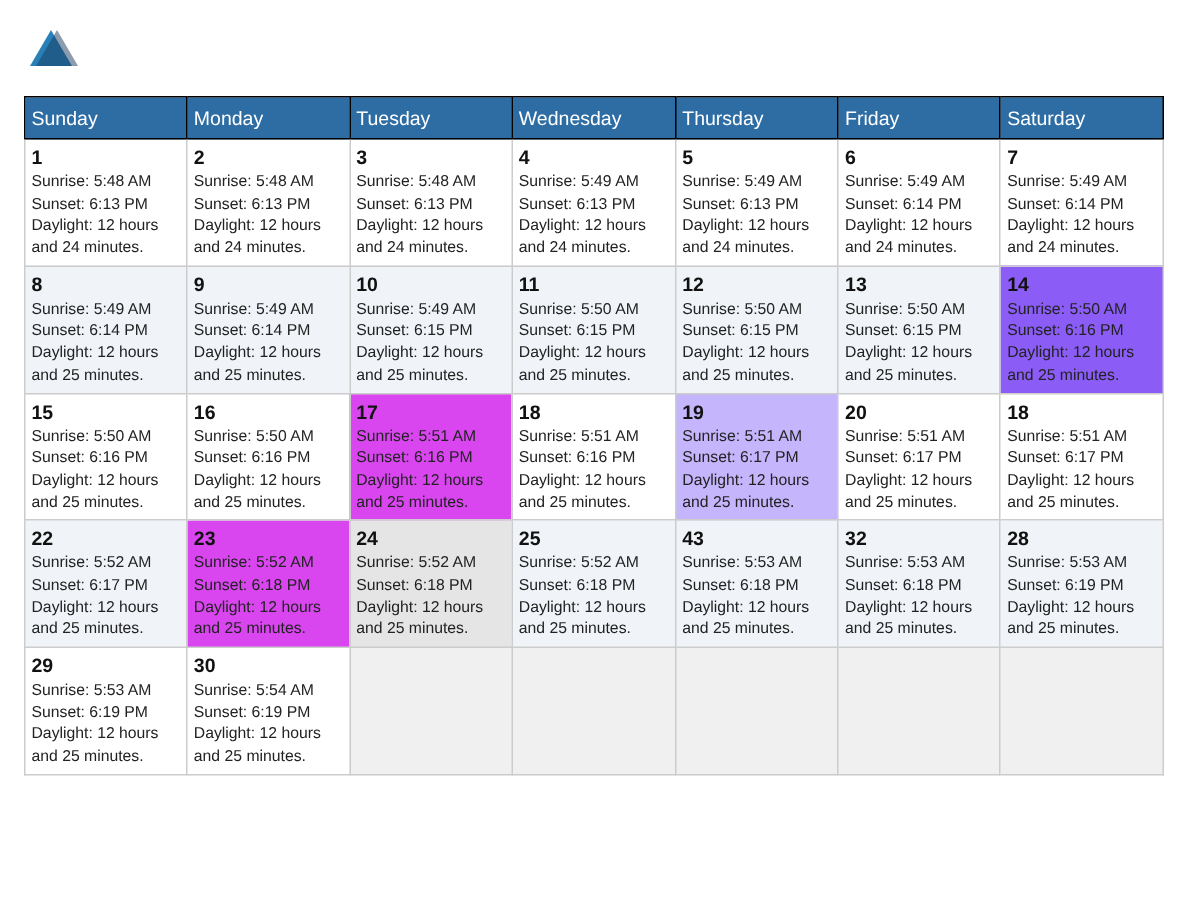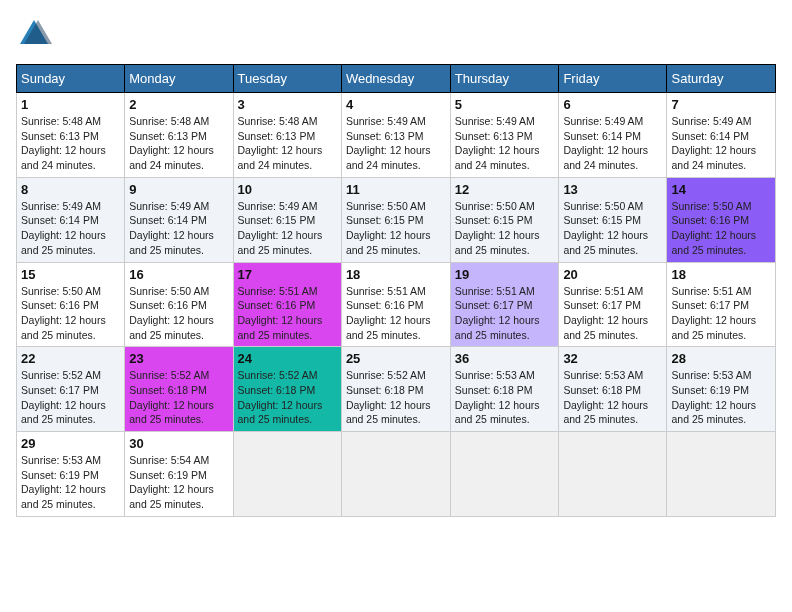--- a/index.html
+++ b/index.html
@@ -285,36 +285,36 @@
 Daylight: 12 hours
 and 25 minutes.</div>
         </td>
         <td style="background: #d946ef;">
           <span class="day-number">23</span>
           <div class="day-info" style="white-space: pre-line;">Sunrise: 5:52 AM
 Sunset: 6:18 PM
 Daylight: 12 hours
 and 25 minutes.</div>
         </td>
-        <td style="background: #14b8a6;">
+        <td style="background: #e5e5e5;">
           <span class="day-number">24</span>
           <div class="day-info" style="white-space: pre-line;">Sunrise: 5:52 AM
 Sunset: 6:18 PM
 Daylight: 12 hours
 and 25 minutes.</div>
         </td>
         <td style="background: rgb(240, 244, 248);">
           <span class="day-number">25</span>
           <div class="day-info" style="white-space: pre-line;">Sunrise: 5:52 AM
 Sunset: 6:18 PM
 Daylight: 12 hours
 and 25 minutes.</div>
         </td>
         <td style="background: rgb(240, 244, 248);">
-          <span class="day-number">36</span>
+          <span class="day-number">43</span>
           <div class="day-info" style="white-space: pre-line;">Sunrise: 5:53 AM
 Sunset: 6:18 PM
 Daylight: 12 hours
 and 25 minutes.</div>
         </td>
         <td style="background: rgb(240, 244, 248);">
           <span class="day-number">32</span>
           <div class="day-info" style="white-space: pre-line;">Sunrise: 5:53 AM
 Sunset: 6:18 PM
 Daylight: 12 hours

